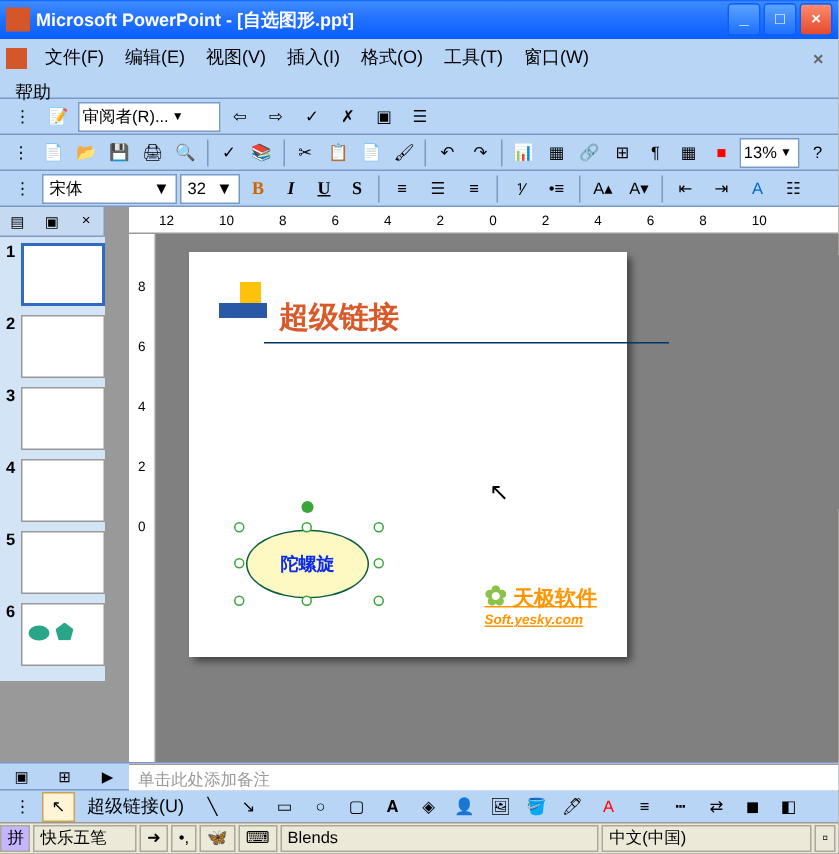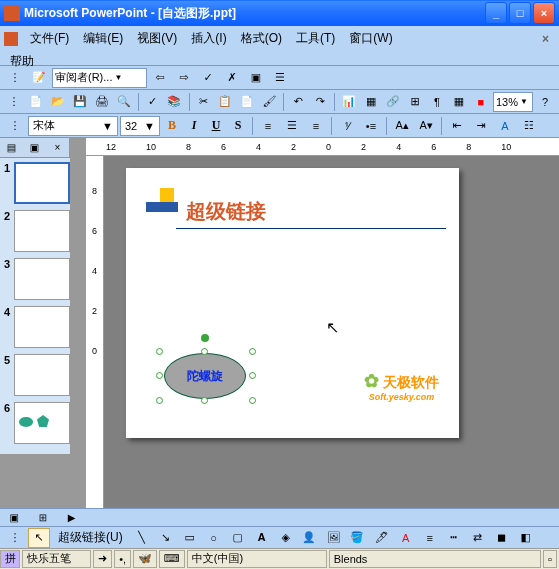--- a/index.html
+++ b/index.html
@@ -27,32 +27,32 @@
 .viewbtns{width:70px;background:#d4e4f7;border-right:1px solid #7a9ac5;}
 .viewbtns .vrow{height:20px;display:flex;align-items:center;justify-content:space-around;background:#c5daf0;border-bottom:1px solid #7a9ac5;}
 .vbtn{width:18px;height:16px;display:flex;align-items:center;justify-content:center;font-size:10px;}
 .thumbpanel{width:70px;background:#d4e4f7;overflow-y:auto;padding:4px;}
 .thumb{border:1px solid #999;background:#fff;width:56px;height:42px;margin-bottom:6px;position:relative;font-size:6px;}
 .thumb.sel{border:2px solid #316ac5;}
 .thumbnum{position:absolute;left:-10px;top:0;font-size:11px;font-weight:bold;}
 .editarea{flex:1;background:#808080;position:relative;}
 .rulerh{height:18px;background:#fff;border-bottom:1px solid #999;font-size:9px;display:flex;align-items:center;padding-left:20px;gap:30px;}
 .rulerv{width:18px;background:#fff;border-right:1px solid #999;font-size:9px;position:absolute;left:0;top:18px;bottom:0;display:flex;flex-direction:column;align-items:center;padding-top:30px;gap:30px;}
-.slide{position:absolute;left:40px;top:30px;width:333px;height:270px;background:#fff;box-shadow:3px 3px 5px rgba(0,0,0,0.5);text-align:center;}
+.slide{position:absolute;left:40px;top:30px;width:292px;height:270px;background:#fff;box-shadow:3px 3px 5px rgba(0,0,0,0.5);}
 .slidetitle{position:absolute;left:60px;top:30px;font-size:20px;font-family:"KaiTi","STKaiti",serif;font-weight:bold;color:#d85a2a;}
 .slideline{position:absolute;left:50px;top:60px;width:270px;height:1px;background:#003366;}
 .slideicon{position:absolute;left:20px;top:20px;width:40px;height:40px;}
 .slideicon .y{position:absolute;left:14px;top:0;width:14px;height:20px;background:#ffc20a;}
 .slideicon .b{position:absolute;left:0;top:14px;width:32px;height:10px;background:#2958a6;}
 .shape{position:absolute;left:30px;top:180px;width:100px;height:56px;}
-.oval{width:82px;height:46px;background:#a3a3a3;border:1px solid #0a5c3e;border-radius:50%;display:flex;align-items:center;justify-content:center;color:#0a2ae5;font-size:12px;font-weight:bold;position:absolute;left:8px;top:5px;font-family:"SimHei",sans-serif;}
+.oval{width:82px;height:46px;background:#fef9c3;border:1px solid #0a5c3e;border-radius:50%;display:flex;align-items:center;justify-content:center;color:#0a2ae5;font-size:12px;font-weight:bold;position:absolute;left:8px;top:5px;font-family:"SimHei",sans-serif;}
 .handle{width:7px;height:7px;background:#fff;border:1px solid #3aa53a;border-radius:50%;position:absolute;}
 .rothandle{width:8px;height:8px;background:#3aa53a;border-radius:50%;position:absolute;left:45px;top:-14px;}
 .cursor{position:absolute;left:200px;top:150px;font-size:16px;color:#000;}
-.watermark{position:absolute;right:20px;bottom:36px;font-size:14px;color:#ff9500;font-weight:bold;font-family:"Microsoft YaHei",sans-serif;}
+.watermark{position:absolute;right:20px;bottom:20px;font-size:14px;color:#ff9500;font-weight:bold;font-family:"Microsoft YaHei",sans-serif;text-decoration:underline;}
 .watermark .sub{font-size:9px;color:#ff9500;display:block;font-style:italic;}
 .notesbar{height:18px;background:#fff;border-top:1px solid #999;padding:2px 6px;font-size:11px;color:#999;}
 .drawbar{height:22px;background:#b8d5f5;display:flex;align-items:center;padding:0 4px;gap:2px;border-top:1px solid #7a9ac5;}
 .statusbar{height:20px;background:#ece9d8;border-top:1px solid #999;display:flex;align-items:center;font-size:11px;}
 .statusbar>div{border:1px solid #aca899;padding:1px 4px;height:18px;margin-right:2px;display:flex;align-items:center;}
 </style>
 </head>
 <body>
 
 <div class="titlebar">
@@ -248,20 +248,21 @@
     </div>
   </div>
 </div>
 
 <div style="display:flex;height:18px;background:#b8d5f5;border-top:1px solid #7a9ac5">
   <div style="width:86px;display:flex;align-items:center;justify-content:space-around">
     <span class="vbtn">▣</span>
     <span class="vbtn">⊞</span>
     <span class="vbtn">▶</span>
   </div>
+  <div class="notesbar" style="flex:1">单击此处添加备注</div>
 </div>
 
 <div class="drawbar">
   <span class="tbtn">⋮</span>
   <span class="tbtn" style="background:#fff4d6;border:1px solid #c9a553">↖</span>
   <span class="menuitem">超级链接(U)</span>
   <span class="tbtn">╲</span>
   <span class="tbtn">↘</span>
   <span class="tbtn">▭</span>
   <span class="tbtn">○</span>
@@ -280,16 +281,16 @@
   <span class="tbtn">◧</span>
 </div>
 
 <div class="statusbar">
   <div style="width:20px;background:#c5b5ff">拼</div>
   <div style="width:69px">快乐五笔</div>
   <div>➜</div>
   <div>•,</div>
   <div>🦋</div>
   <div>⌨</div>
+  <div style="flex:1;text-align:center">Blends</div>
   <div style="width:140px;text-align:center">中文(中国)</div>
-  <div style="flex:1;text-align:center">Blends</div>
   <div>▫</div>
 </div>
 
 </body></html>

